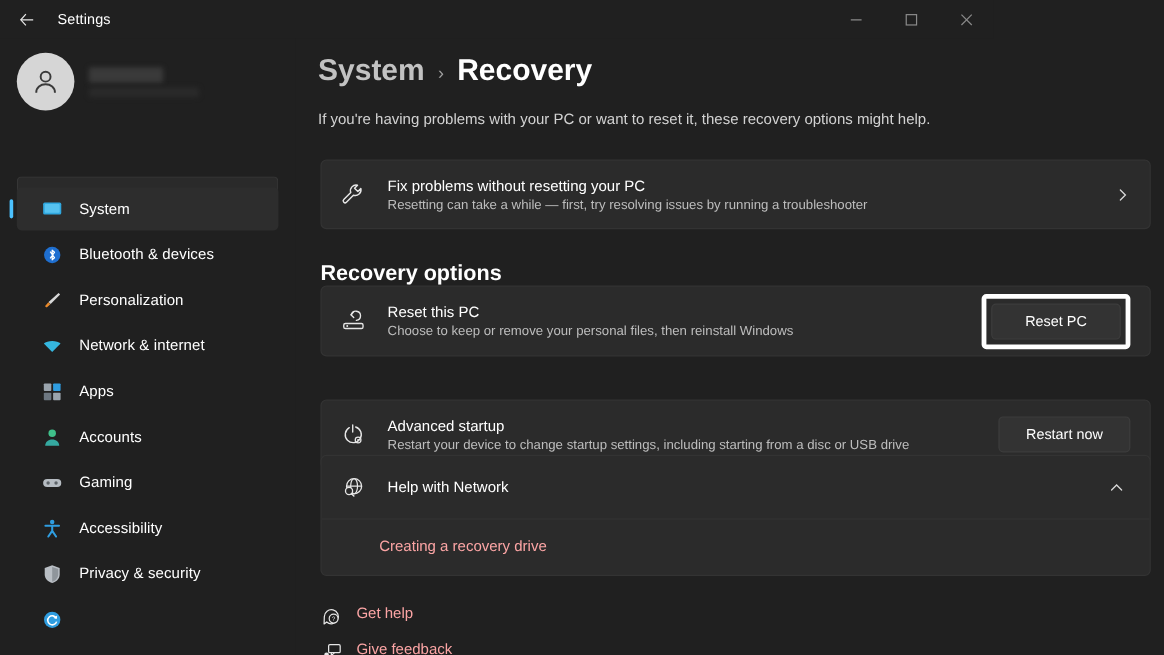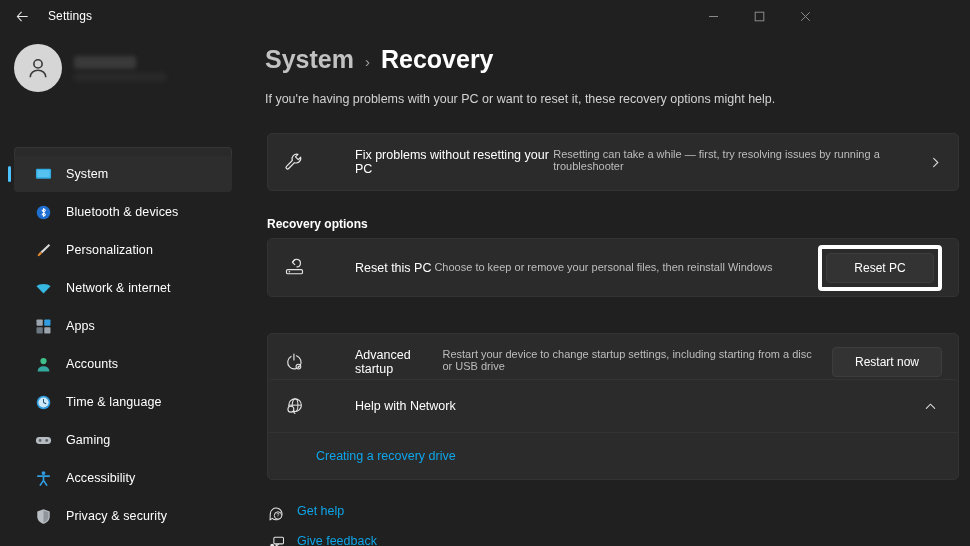--- a/index.html
+++ b/index.html
@@ -218,35 +218,35 @@
     min-height: 56px;
     cursor: pointer;
   }
   .card-row.static { cursor: default; }
   .row-ico {
     width: 22px; height: 22px;
     flex: 0 0 22px;
     margin-right: 18px;
     display: flex; align-items: center; justify-content: center;
   }
-  .row-text { flex: 1; min-width: 0; display: flex; flex-direction: row; gap: 3px; margin-left: 32px; }
+  .row-text { flex: 1; min-width: 0; display: flex; flex-direction: column; gap: 3px; }
   .row-title { font-size: 12.5px; color: #ffffff; }
   .row-sub { font-size: 11px; color: #bdbdbd; }
   .row-end { flex: 0 0 auto; display: flex; align-items: center; margin-left: 12px; }
 
   .card-sep {
     height: 1px;
     background: #333333;
     margin: 0;
   }
 
   .section-label {
     position: absolute;
     left: 21px;
-    font-size: 12px;
+    font-size: 18px;
     color: #ffffff;
     font-weight: 600;
   }
 
   
   .btn {
     min-width: 110px;
     height: 30px;
     padding: 0 14px;
     background: #333333;
@@ -272,21 +272,21 @@
 
   
   .expander-chevron {
     width: 24px; height: 24px;
     display: flex; align-items: center; justify-content: center;
   }
   .sub-link-row {
     padding: 13px 16px 15px 48px;
   }
   .link {
-    color: #0ea5e9;
+    color: #fca5a5;
     font-size: 12.5px;
     text-decoration: none;
     cursor: pointer;
   }
 
   
   .footer {
     position: absolute;
     left: 21px;
     display: flex;
@@ -420,31 +420,20 @@
       <div class="nav-item">
         <span class="nav-ico">
           <svg width="17" height="17" viewBox="0 0 18 18">
             <circle cx="9" cy="5.4" r="3.3" fill="#3fc08a"></circle>
             <path d="M2.8 16.4c0-3.6 2.8-5.6 6.2-5.6s6.2 2 6.2 5.6z" fill="#35a9a0"></path>
           </svg>
         </span>
         <span class="nav-label">Accounts</span>
       </div>
 
-      <div class="nav-item">
-        <span class="nav-ico">
-          <svg width="17" height="17" viewBox="0 0 18 18">
-            <circle cx="9" cy="9" r="7.2" fill="#2f9de0"></circle>
-            <circle cx="9" cy="9" r="5.4" fill="#cfe9f7"></circle>
-            <line x1="9" y1="9" x2="9" y2="5.3" stroke="#1b4e73" stroke-width="1.1"></line>
-            <line x1="9" y1="9" x2="11.8" y2="10.3" stroke="#1b4e73" stroke-width="1.1"></line>
-          </svg>
-        </span>
-        <span class="nav-label">Time &amp; language</span>
-      </div>
 
       <div class="nav-item">
         <span class="nav-ico">
           <svg width="17" height="17" viewBox="0 0 18 18">
             <rect x="1" y="5.4" width="16" height="7.2" rx="3.6" fill="#b6bcc2"></rect>
             <circle cx="5.4" cy="9" r="1.5" fill="#5d6368"></circle>
             <circle cx="12.4" cy="9" r="1.5" fill="#5d6368"></circle>
           </svg>
         </span>
         <span class="nav-label">Gaming</span>

